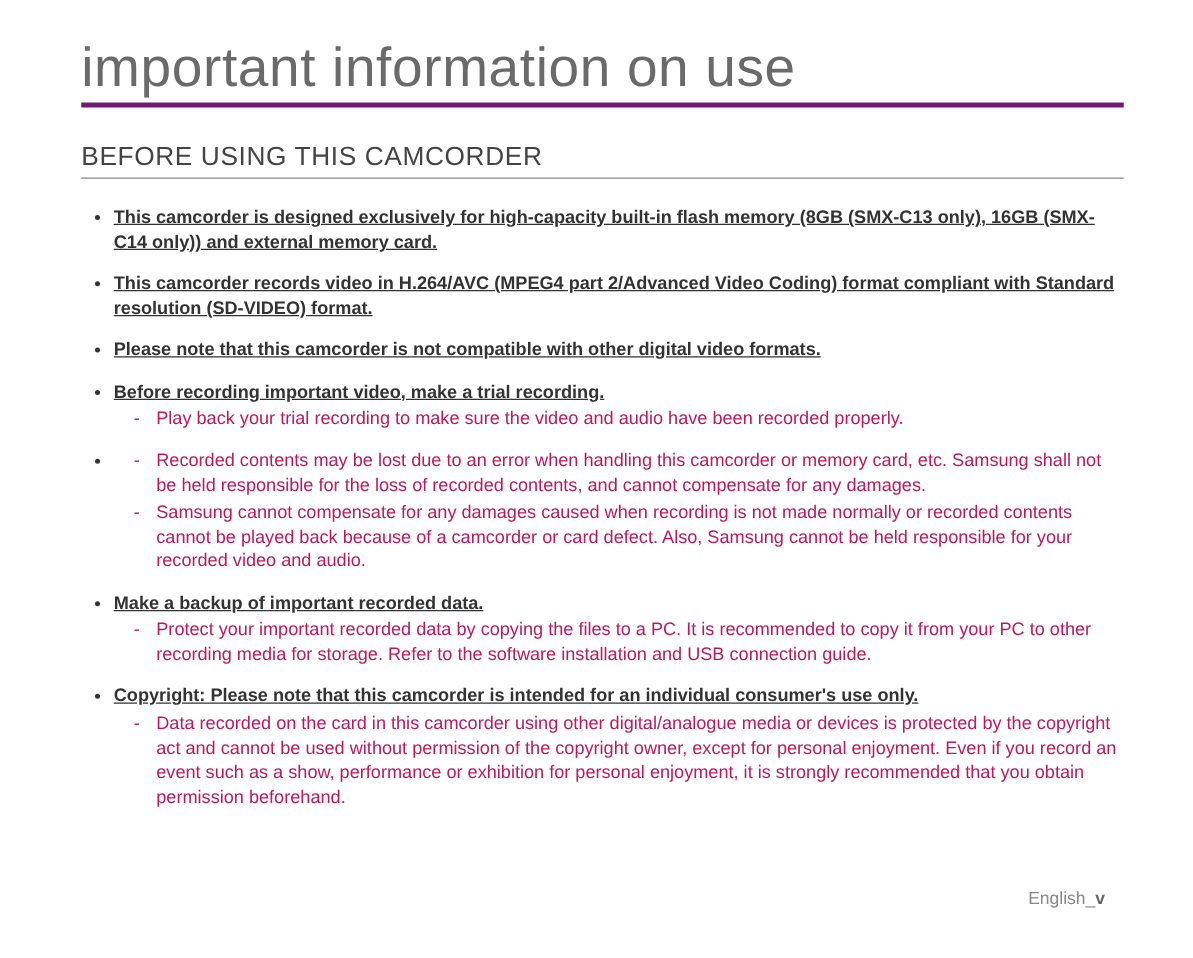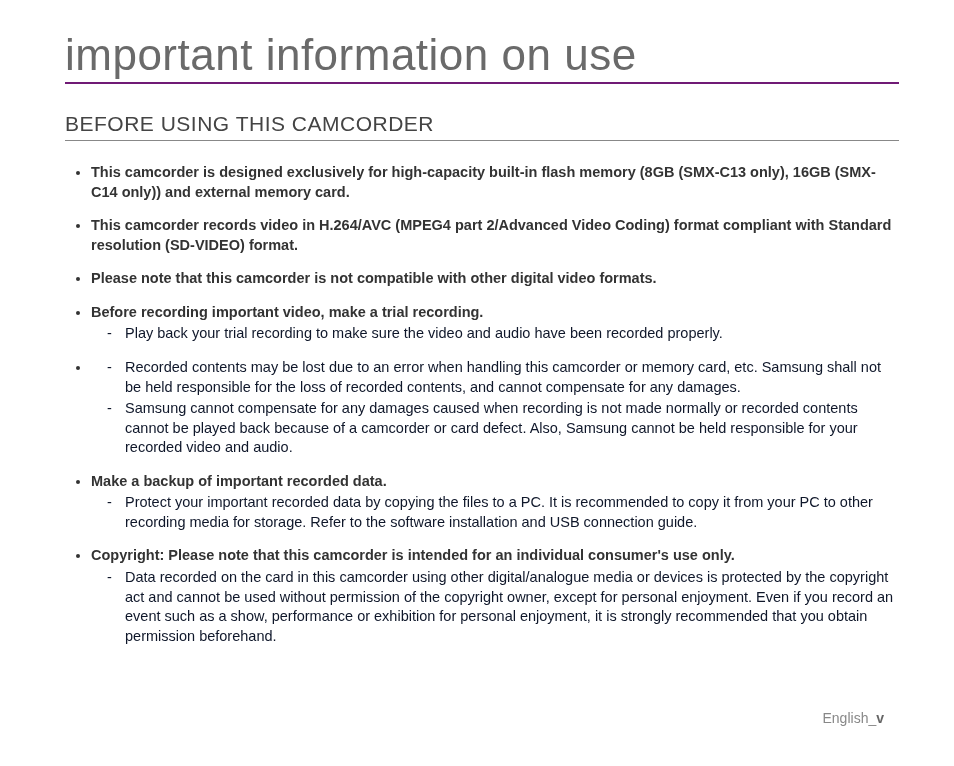--- a/index.html
+++ b/index.html
@@ -7,21 +7,21 @@
   body {
     font-family: Arial, Helvetica, sans-serif;
     color: #3a3a3a;
     padding: 30px 55px 20px 65px;
   }
   .page-title {
     font-size: 44px;
     font-weight: 300;
     letter-spacing: 0.5px;
     color: #6a6a6a;
-    border-bottom: 2px solid #701a75;
+    border-bottom: 4px solid #701a75;
     padding-bottom: 2px;
     margin-bottom: 28px;
     font-family: "Helvetica Neue", Arial, sans-serif;
   }
   .section-heading {
     font-size: 21px;
     font-weight: 400;
     letter-spacing: 0.5px;
     color: #444;
     border-bottom: 1px solid #888;
@@ -34,31 +34,32 @@
     padding-left: 26px;
   }
   ul.top-list > li {
     font-size: 14.5px;
     line-height: 1.35;
     margin-bottom: 14px;
     color: #333;
   }
   ul.top-list > li > .bold {
     font-weight: 700;
+    text-decoration: underline;
   }
   ul.sub-list {
     list-style: none;
     padding-left: 16px;
     margin-top: 2px;
   }
   ul.sub-list > li {
     font-weight: 400;
     font-size: 14.5px;
     line-height: 1.35;
-    color: #0f172a;
+    color: #be185d;
     position: relative;
     padding-left: 18px;
     margin-bottom: 2px;
   }
   ul.sub-list > li::before {
     content: "-";
     position: absolute;
     left: 0;
     top: 0;
   }

